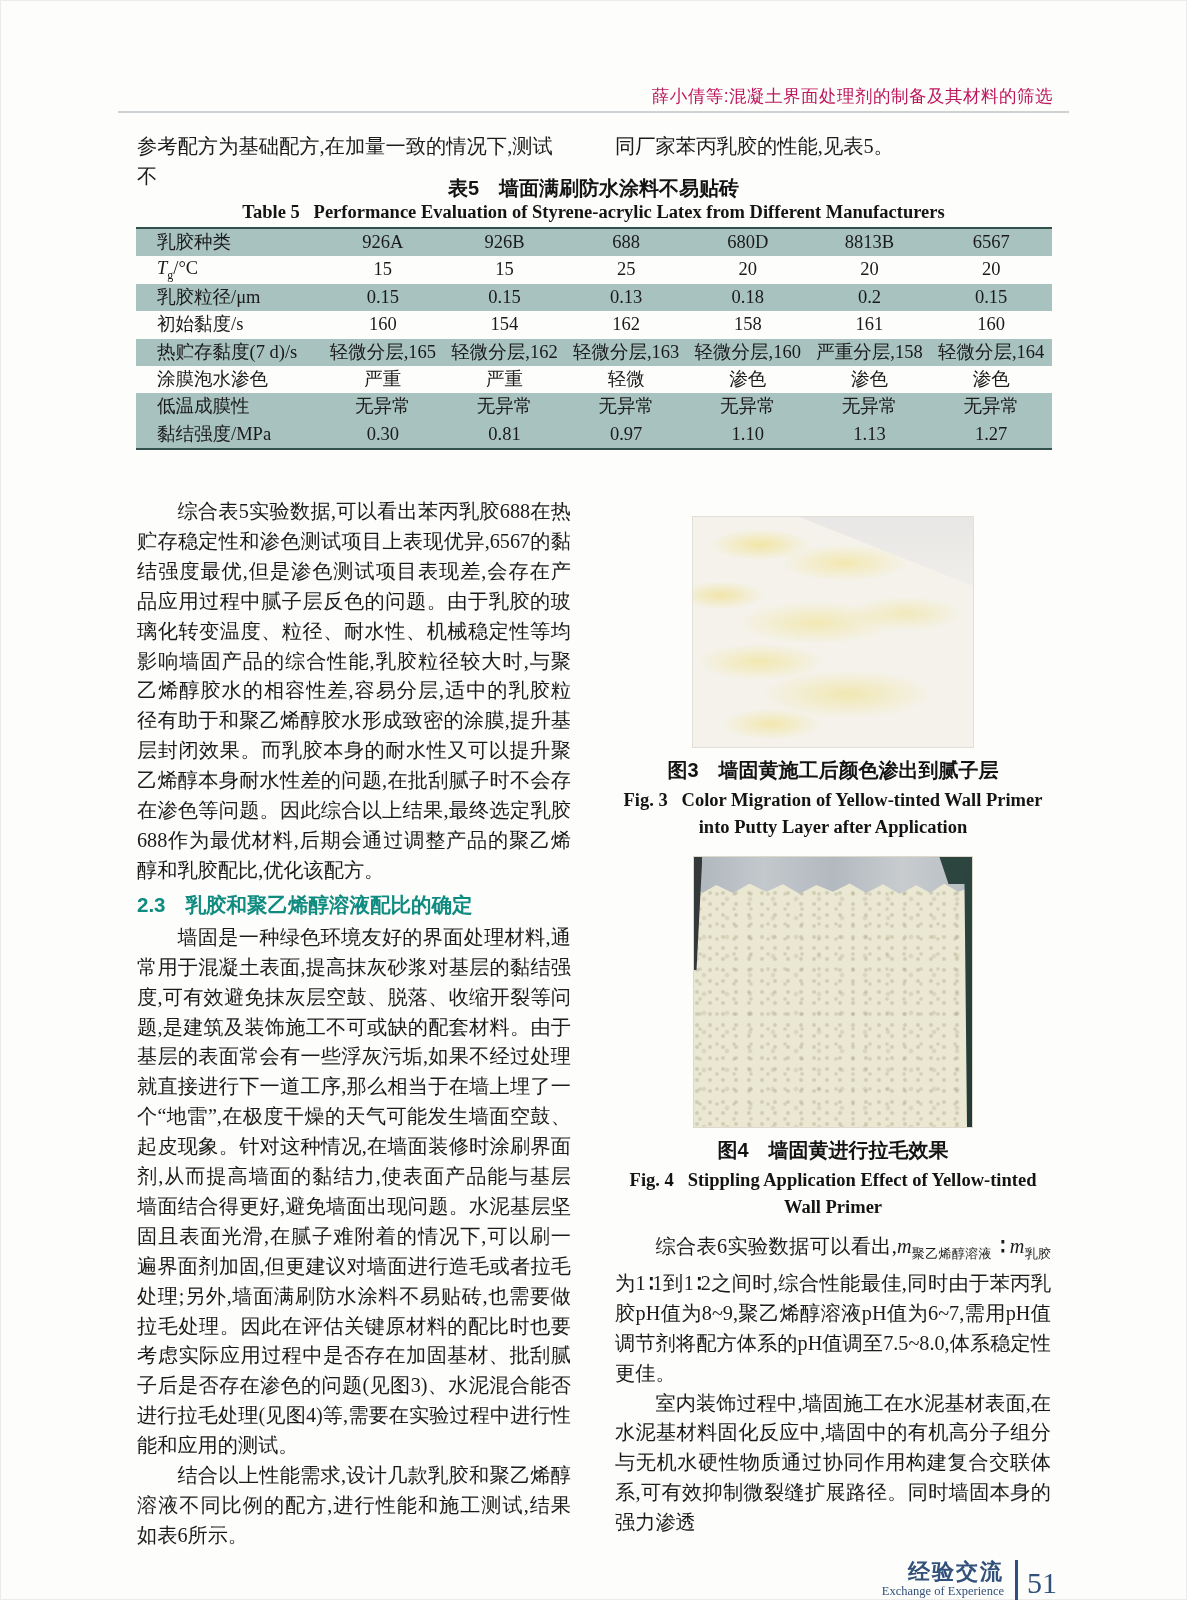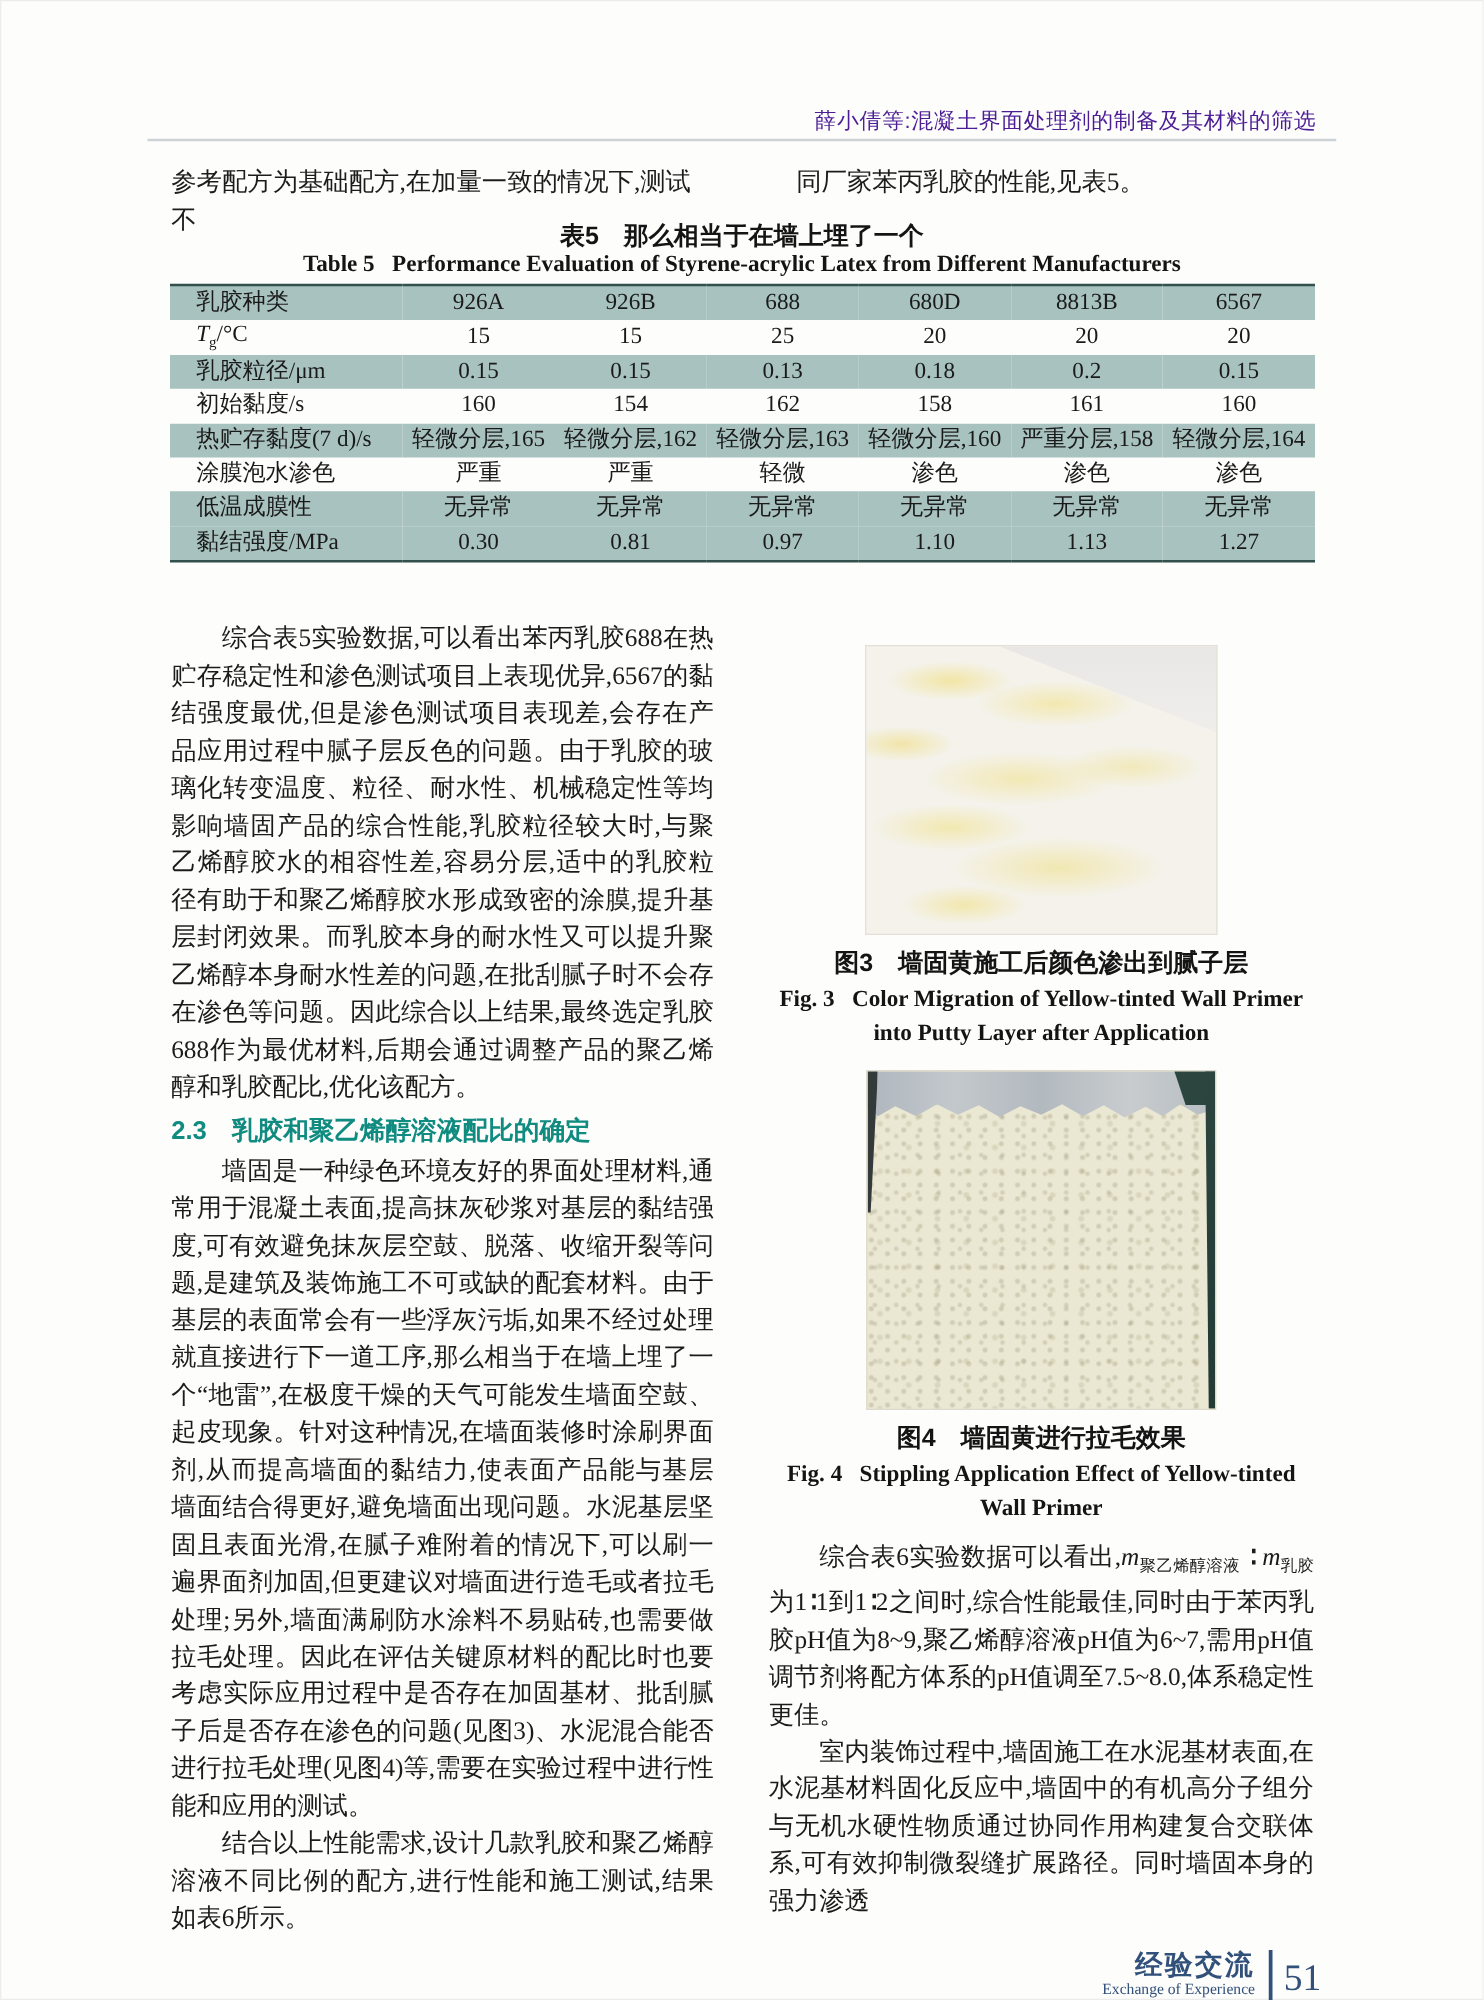--- a/index.html
+++ b/index.html
@@ -6,27 +6,27 @@
   .page{
     position:relative;width:1187px;height:1600px;margin:0 auto;
     background:#fdfdfc;overflow:hidden;
     font-family:"Liberation Serif","DejaVu Serif",serif;color:#1c1c1c;
     box-shadow:inset 0 0 0 1px #ececea;
   }
   
   .running-head{
     position:absolute;top:84px;right:134px;
     font-family:"Liberation Sans","DejaVu Sans",sans-serif;
-    font-size:17.5px;color:#4c1d95;letter-spacing:.5px;
+    font-size:17.5px;color:#be185d;letter-spacing:.5px;
   }
   .head-rule{position:absolute;top:111px;left:118px;right:118px;height:2px;background:#cdd3d5;}
 
   
   .intro-left{position:absolute;top:131px;left:137px;width:434px;font-size:20.3px;line-height:30px;}
-  .intro-right{position:absolute;top:131px;left:637px;width:436px;font-size:20.3px;line-height:30px;}
+  .intro-right{position:absolute;top:131px;left:615px;width:436px;font-size:20.3px;line-height:30px;}
 
   
   .tbl-title-cn{
     position:absolute;top:175px;left:0;width:100%;text-align:center;
     font-family:"Liberation Sans","DejaVu Sans",sans-serif;font-weight:bold;
     font-size:20px;color:#141414;white-space:pre-wrap;
   }
   .tbl-title-en{
     position:absolute;top:202px;left:0;width:100%;text-align:center;
     font-weight:bold;font-size:18.5px;color:#141414;white-space:pre-wrap;
@@ -122,21 +122,21 @@
 <body>
 
 <div class="page">
 
   <div class="running-head">薛小倩等:混凝土界面处理剂的制备及其材料的筛选</div>
   <div class="head-rule"></div>
 
   <div class="intro-left">参考配方为基础配方,在加量一致的情况下,测试不</div>
   <div class="intro-right">同厂家苯丙乳胶的性能,见表5。</div>
 
-  <div class="tbl-title-cn">表5　那么相当于在墙上埋了一个</div>
+  <div class="tbl-title-cn">表5　墙面满刷防水涂料不易贴砖</div>
   <div class="tbl-title-en">Table 5   Performance Evaluation of Styrene-acrylic Latex from Different Manufacturers</div>
 
   <table class="perf-table">
     <colgroup>
       <col style="width:186px">
       <col>
         <col>
         <col>
         <col>
         <col>

